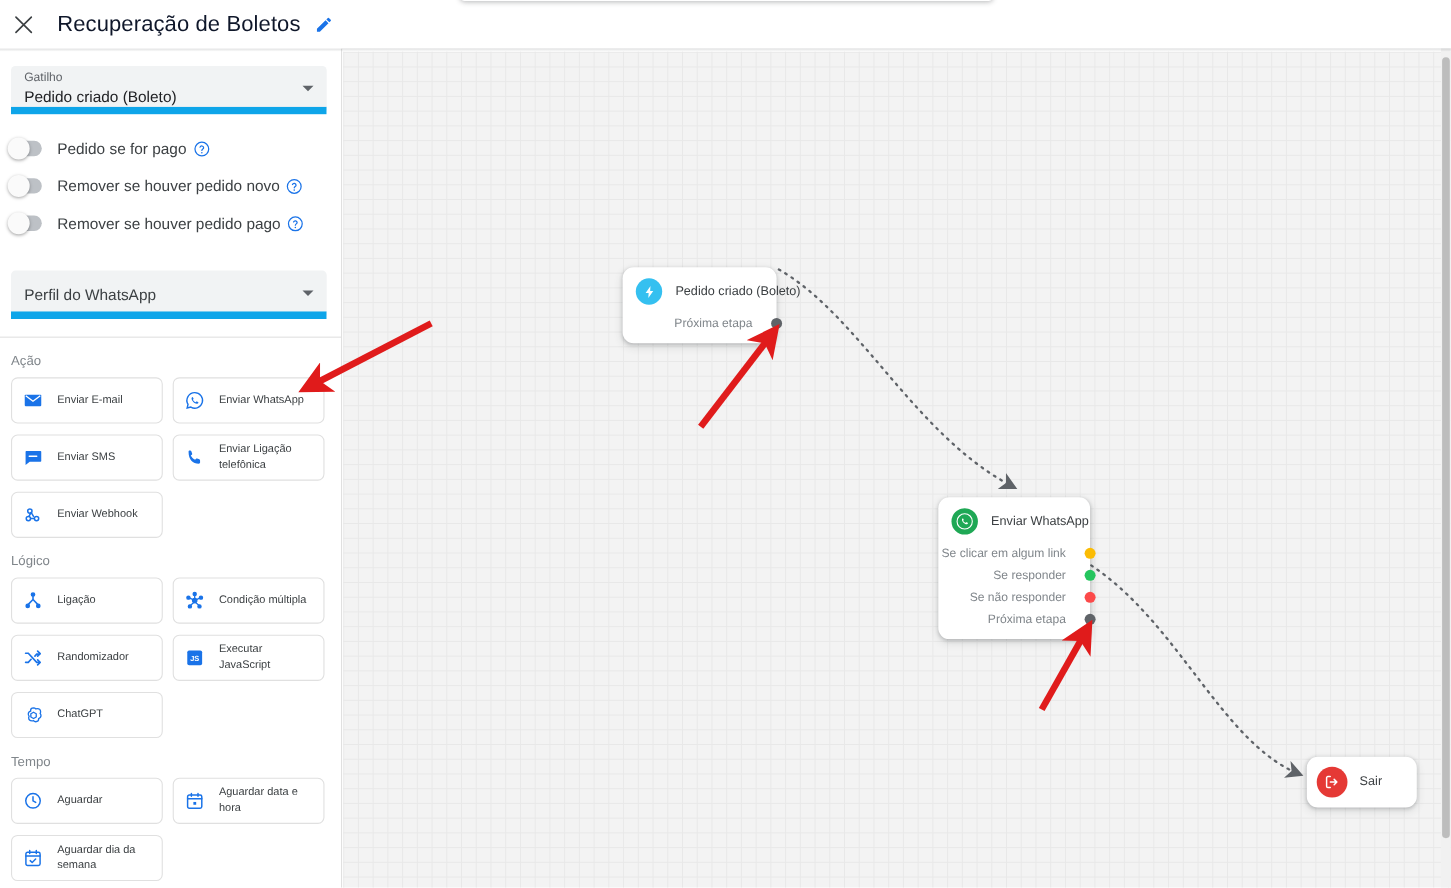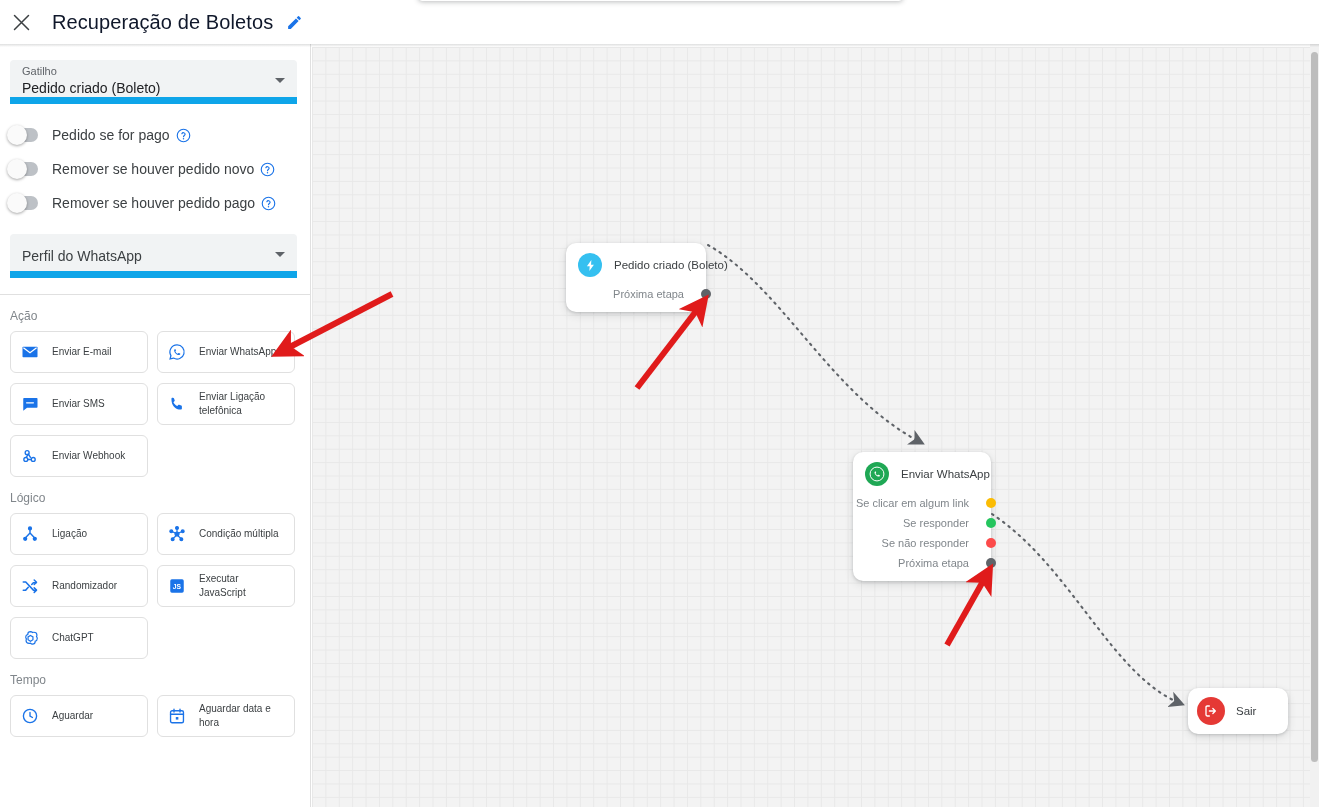--- a/index.html
+++ b/index.html
@@ -68,21 +68,21 @@
   }
   .filled-field .ff-single {
     position: absolute; left: 12px; top: 14px;
     font-size: 14px; color: #3c4043;
   }
   .ff-caret {
     position: absolute; right: 12px; top: 18px;
     width: 0; height: 0; border-left: 5px solid transparent;
     border-right: 5px solid transparent; border-top: 5px solid #5f6368;
   }
-  #profile-field { margin-top: 14px; }
+  #profile-field { margin-top: 26px; }
 
   
   .toggle-row {
     display: flex; align-items: center; height: 34px;
     margin-left: 10px; cursor: pointer;
   }
   .switch {
     position: relative; width: 28px; height: 14px;
     background: #bdc1c6; border-radius: 7px; flex: none;
   }
@@ -393,20 +393,30 @@
           <span class="ico">
             <svg width="18" height="18" viewBox="0 0 24 24" fill="none" stroke="#1a73e8" stroke-width="1.8">
               <rect x="3.4" y="5" width="17.2" height="16" rx="2"></rect>
               <path d="M3.4 9.6h17.2M8 3v3.6M16 3v3.6" stroke-linecap="round"></path>
               <rect x="10.4" y="13.4" width="3.4" height="3.4" fill="#1a73e8" stroke="none"></rect>
             </svg>
           </span>
           <span class="lbl">Aguardar data e hora</span>
         </div>
 
+        <div class="node-btn">
+          <span class="ico">
+            <svg width="18" height="18" viewBox="0 0 24 24" fill="none" stroke="#1a73e8" stroke-width="1.8">
+              <rect x="3.4" y="5" width="17.2" height="16" rx="2"></rect>
+              <path d="M3.4 9.6h17.2M8 3v3.6M16 3v3.6" stroke-linecap="round"></path>
+              <path d="M8.6 15.2l2.4 2.3 4.2-4.2" stroke-linecap="round" stroke-linejoin="round"></path>
+            </svg>
+          </span>
+          <span class="lbl">Aguardar dia da semana</span>
+        </div>
       </div>
 
     </div>
   </div>
 
   <div id="sb-track"></div>
   <div id="sb-thumb"></div>
 
   <div id="canvas">
 

